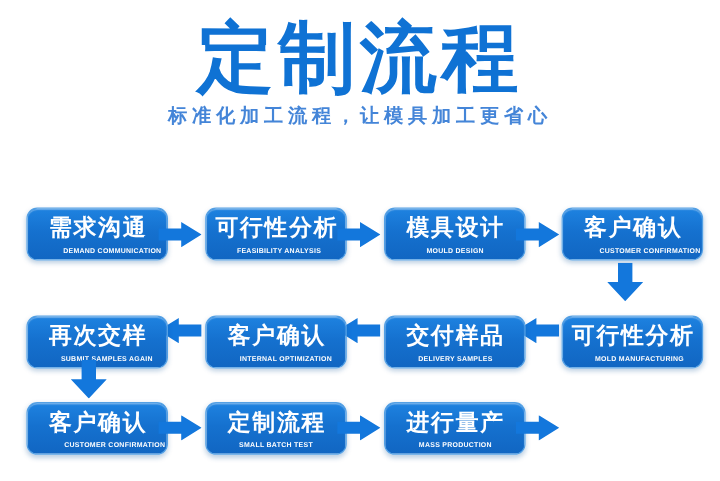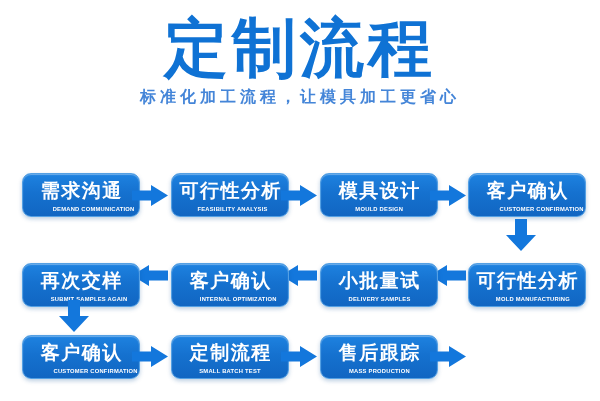--- a/index.html
+++ b/index.html
@@ -98,21 +98,21 @@
   <div class="box r2 c4">
     <span class="zh">可行性分析</span>
     <span class="en"><span class="en-inner">MOLD MANUFACTURING</span></span>
   </div>
   <div class="arrow ar2 ag3">
     <svg width="36" height="21" viewBox="0 0 36 21">
         <path d="M36 5.5 H17 V0 L0 10.5 L17 21 V15.5 H36 Z" fill="#1377DC"></path>
       </svg>
   </div>
   <div class="box r2 c3">
-    <span class="zh">小批量试</span>
+    <span class="zh">交付样品</span>
     <span class="en"><span class="en-inner">DELIVERY SAMPLES</span></span>
   </div>
   <div class="arrow ar2 ag2">
     <svg width="36" height="21" viewBox="0 0 36 21">
         <path d="M36 5.5 H17 V0 L0 10.5 L17 21 V15.5 H36 Z" fill="#1377DC"></path>
       </svg>
   </div>
   <div class="box r2 c2">
     <span class="zh">客户确认</span>
     <span class="en"><span class="en-inner">INTERNAL OPTIMIZATION</span></span>
@@ -145,21 +145,21 @@
   <div class="box r3 c2">
     <span class="zh">定制流程</span>
     <span class="en"><span class="en-inner">SMALL BATCH TEST</span></span>
   </div>
   <div class="arrow ar3 ag2">
     <svg width="36" height="21" viewBox="0 0 36 21">
         <path d="M0 5.5 H19 V0 L36 10.5 L19 21 V15.5 H0 Z" fill="#1377DC"></path>
       </svg>
   </div>
   <div class="box r3 c3">
-    <span class="zh">售后跟踪</span>
+    <span class="zh">进行量产</span>
     <span class="en"><span class="en-inner">MASS PRODUCTION</span></span>
   </div>
   <div class="arrow ar3 ag3">
     <svg width="36" height="21" viewBox="0 0 36 21">
         <path d="M0 5.5 H19 V0 L36 10.5 L19 21 V15.5 H0 Z" fill="#1377DC"></path>
       </svg>
   </div>
 
 </div>
 

